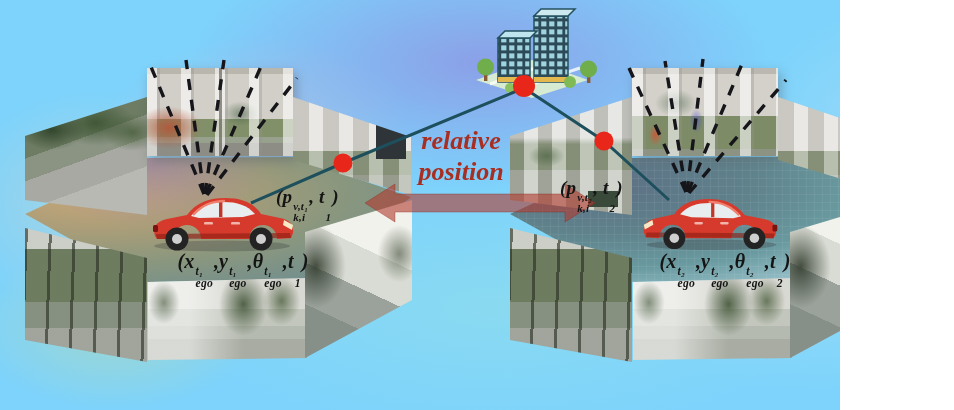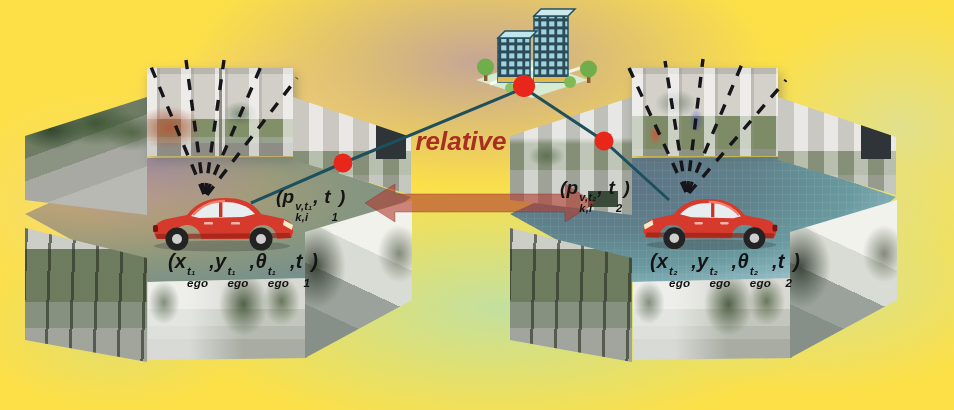--- a/index.html
+++ b/index.html
@@ -1,17 +1,17 @@
 <!DOCTYPE html>
 <html style="--dot-red: #e8261a; --observation-line: #1d4f5c; --dashed-ray: #15151a; --arrow-fill: #b03a2e; --relative-label: #a92e22; --math-text: #141414; --car-body: #d63a2c; --building-glass: #9fd4de;"><head>
 <meta charset="utf-8">
 <style>
   html,body{margin:0;padding:0;background:#ffffff;}
-  .stage{position:relative;width:954px;height:410px;overflow:hidden;background:#fde047;
-         font-family:Liberation Sans, sans-serif;}
+  .stage{position:relative;width:840px;height:410px;overflow:hidden;background:#7dd3fc;
+         font-family:Liberation Serif, serif;}
   
   .glow{position:absolute;border-radius:50%;pointer-events:none;}
   .glow-purple{left:190px;top:-65px;width:580px;height:255px;
     background:radial-gradient(closest-side,rgba(151,118,214,.55),rgba(151,118,214,0));}
   .glow-pink{left:100px;top:35px;width:310px;height:195px;
     background:radial-gradient(closest-side,rgba(224,176,205,.33),rgba(224,176,205,0));}
   .glow-warm{left:-45px;top:90px;width:270px;height:225px;
     background:radial-gradient(closest-side,rgba(229,213,188,.40),rgba(229,213,188,0));}
   .glow-cyan1{left:165px;top:180px;width:670px;height:255px;
     background:radial-gradient(closest-side,rgba(148,224,231,.55),rgba(148,224,231,0));}
@@ -224,20 +224,21 @@
     <path class="obs-line" d="M524 88 L343 163 L251 203"></path>
     <path class="obs-line" d="M524 88 L604 141 L669 200"></path>
     <polygon class="arrow" points="365,203 395,184 395,194 565,194 565,184 595,203 565,222 565,212 395,212 395,222"></polygon>
     <circle class="dot" cx="524" cy="86" r="11"></circle>
     <circle class="dot" cx="343" cy="163" r="9.5"></circle>
     <circle class="dot" cx="604" cy="141" r="9.5"></circle>
   </svg>
 
   <div class="relpos">
     <div>relative</div>
+    <div>position</div>
   </div>
   <div class="math sz19 lblP1"><span class="m-pre">(</span><span class="m-base bold">p</span><span class="supsub">
         <span class="m-sup">v,t₁</span>
         <span class="m-sub">k,i</span>
       </span><span class="m-pre">, </span><span class="m-base">t</span><span class="supsub">
         <span class="m-sup">&nbsp;</span>
         <span class="m-sub">1</span>
       </span><span class="m-post">)</span></div>
   <div class="math sz19 lblP2"><span class="m-pre">(</span><span class="m-base bold">p</span><span class="supsub">
         <span class="m-sup">v,t₂</span>

